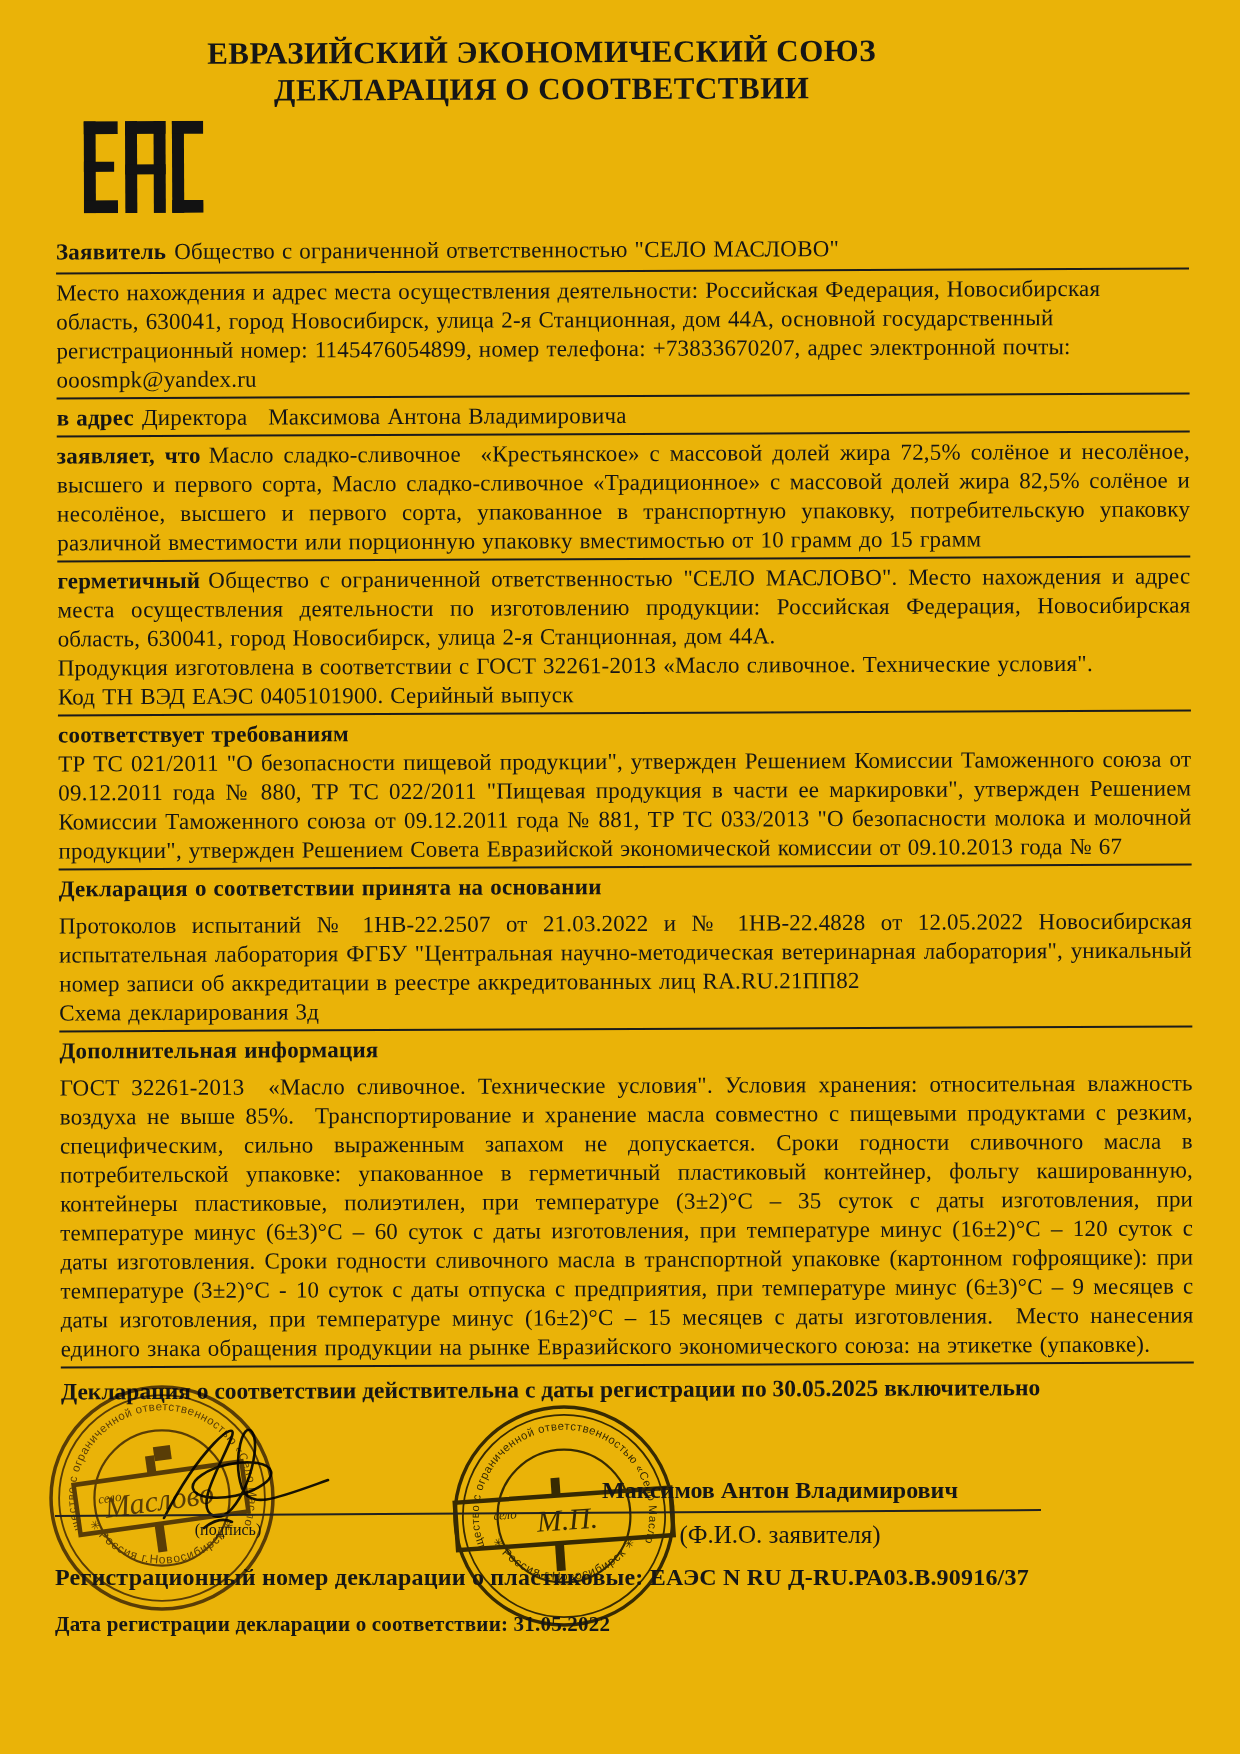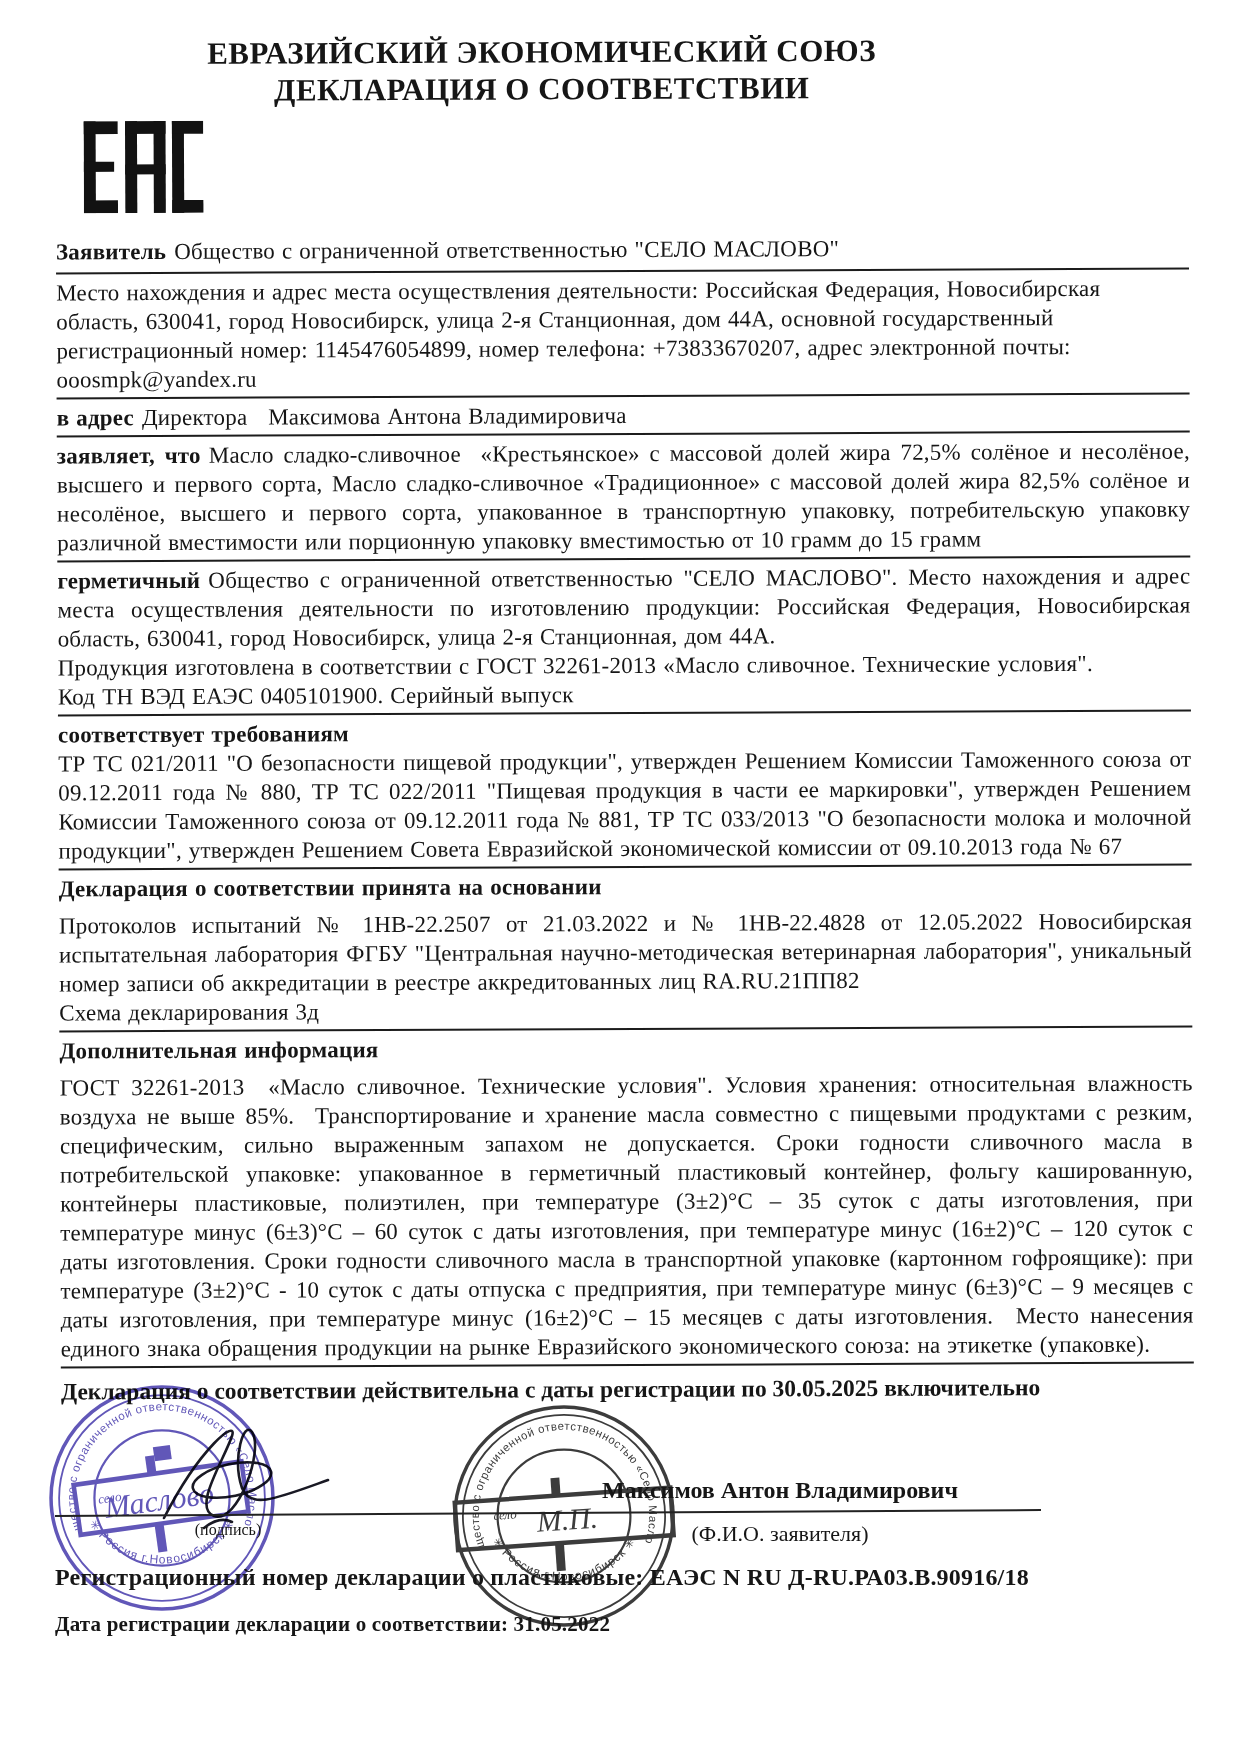--- a/index.html
+++ b/index.html
@@ -1,19 +1,19 @@
 <!DOCTYPE html>
 <html><head>
 <meta charset="utf-8">
 <style>
   html,body{margin:0;padding:0;background:#e8e8e8;}
   .page{
     position:relative;
     width:1240px;height:1754px;
-    background:#ffffff;
+    background:#eab308;
     font-family:"Liberation Serif", serif;
     color:#161616;
     overflow:hidden;
     margin:0 auto;
   }
   .content{
     position:absolute;left:55px;top:34px;width:1133px;
     transform:rotate(-0.25deg);
     transform-origin:50% 0;
   }
@@ -46,21 +46,21 @@
   .stamp-black{left:450px;top:1402px;width:228px;height:228px;opacity:.92;}
   .signature{left:146px;top:1416px;width:205px;height:122px;mix-blend-mode:multiply;}
   .signature svg{display:block;width:100%;height:100%;}
   .sig-line{
     left:55px;top:1512px;width:986px;height:0;
     border-top:2px solid #222;
     transform:rotate(-0.35deg);
   }
   .podpis-label{left:148px;top:1521px;width:160px;text-align:center;font-size:16px;}
   .fio-name{left:560px;top:1477px;width:440px;text-align:center;font-size:24px;font-weight:bold;}
-  .fio-label{left:560px;top:1521px;width:440px;text-align:center;font-size:22px;}
+  .fio-label{left:560px;top:1521px;width:440px;text-align:center;font-size:25px;}
   .reg-line{left:55px;top:1564px;font-weight:700;font-size:24px;letter-spacing:.2px;}
   .date-line{left:55px;top:1612px;font-weight:700;font-size:21px;letter-spacing:.2px;}
   .ring-text{font-family:"Liberation Sans", sans-serif;font-size:11.5px;letter-spacing:.6px;}
   .ring-text-b{font-family:"Liberation Sans", sans-serif;font-size:12px;letter-spacing:1px;}
   .sign-small{font-style:italic;font-size:13px;font-family:"Liberation Serif",serif;}
   .sign-script{font-style:italic;font-size:30px;font-family:"Liberation Serif",serif;}
 </style>
 </head>
 <body>
 
@@ -194,21 +194,21 @@
 
   <div class="abs sig-line"></div>
 
   <div class="abs podpis-label">(подпись)</div>
 
   <div class="abs fio-name">Максимов Антон Владимирович</div>
   <div class="abs fio-label">(Ф.И.О. заявителя)</div>
 
   <div class="abs reg-line">
     <span>Регистрационный номер декларации о пластиковые:</span>
-    <span>ЕАЭС N RU Д-RU.РА03.В.90916/18</span>
+    <span>ЕАЭС N RU Д-RU.РА03.В.90916/37</span>
   </div>
 
   <div class="abs date-line">
     <span>Дата регистрации декларации о соответствии:</span>
     <span>31.05.2022</span>
   </div>
 
 </div>
 
 </body></html>

